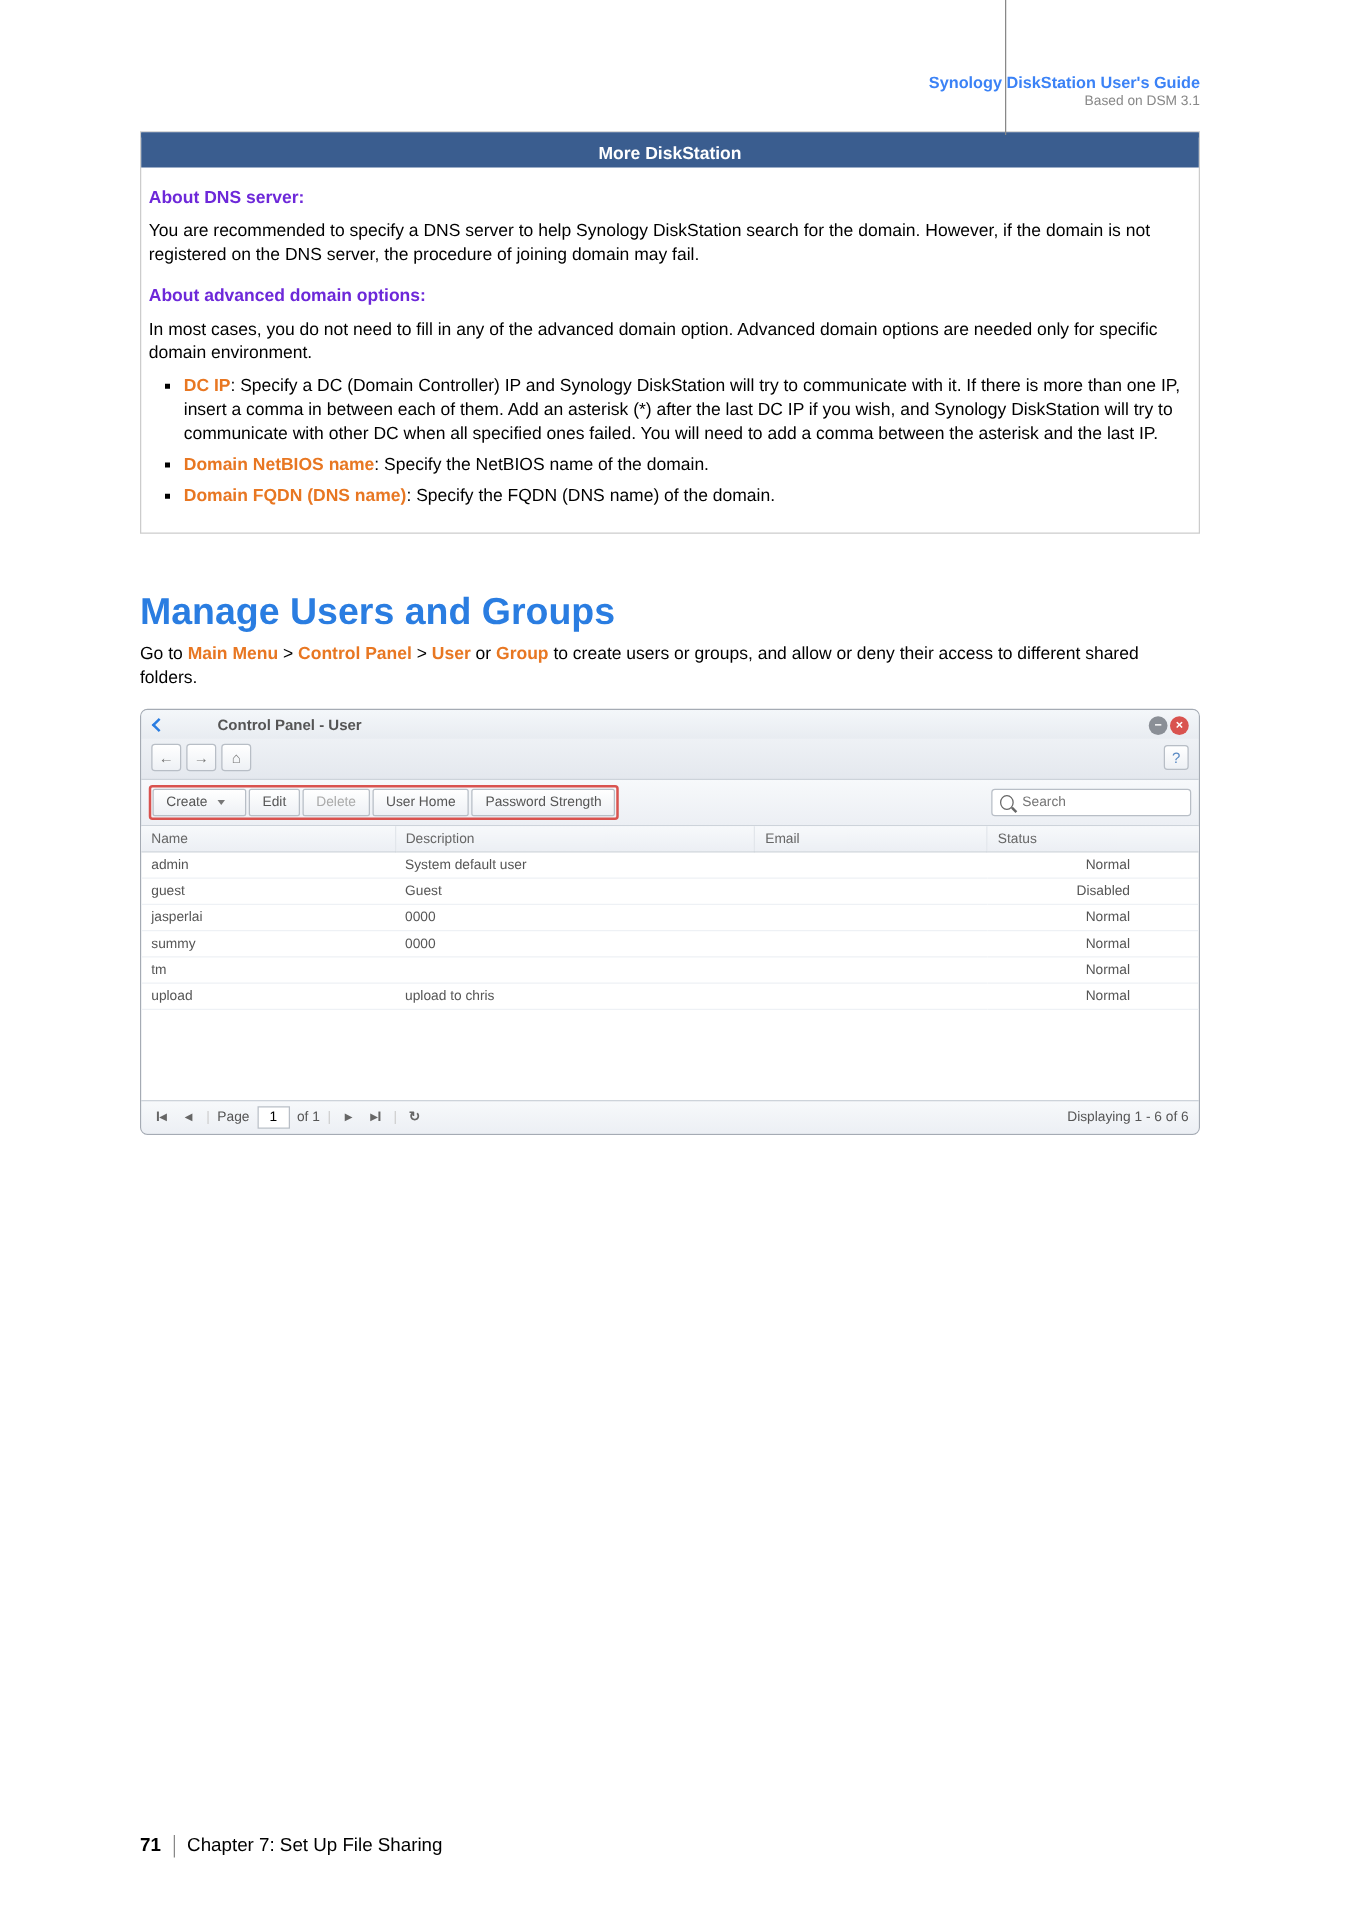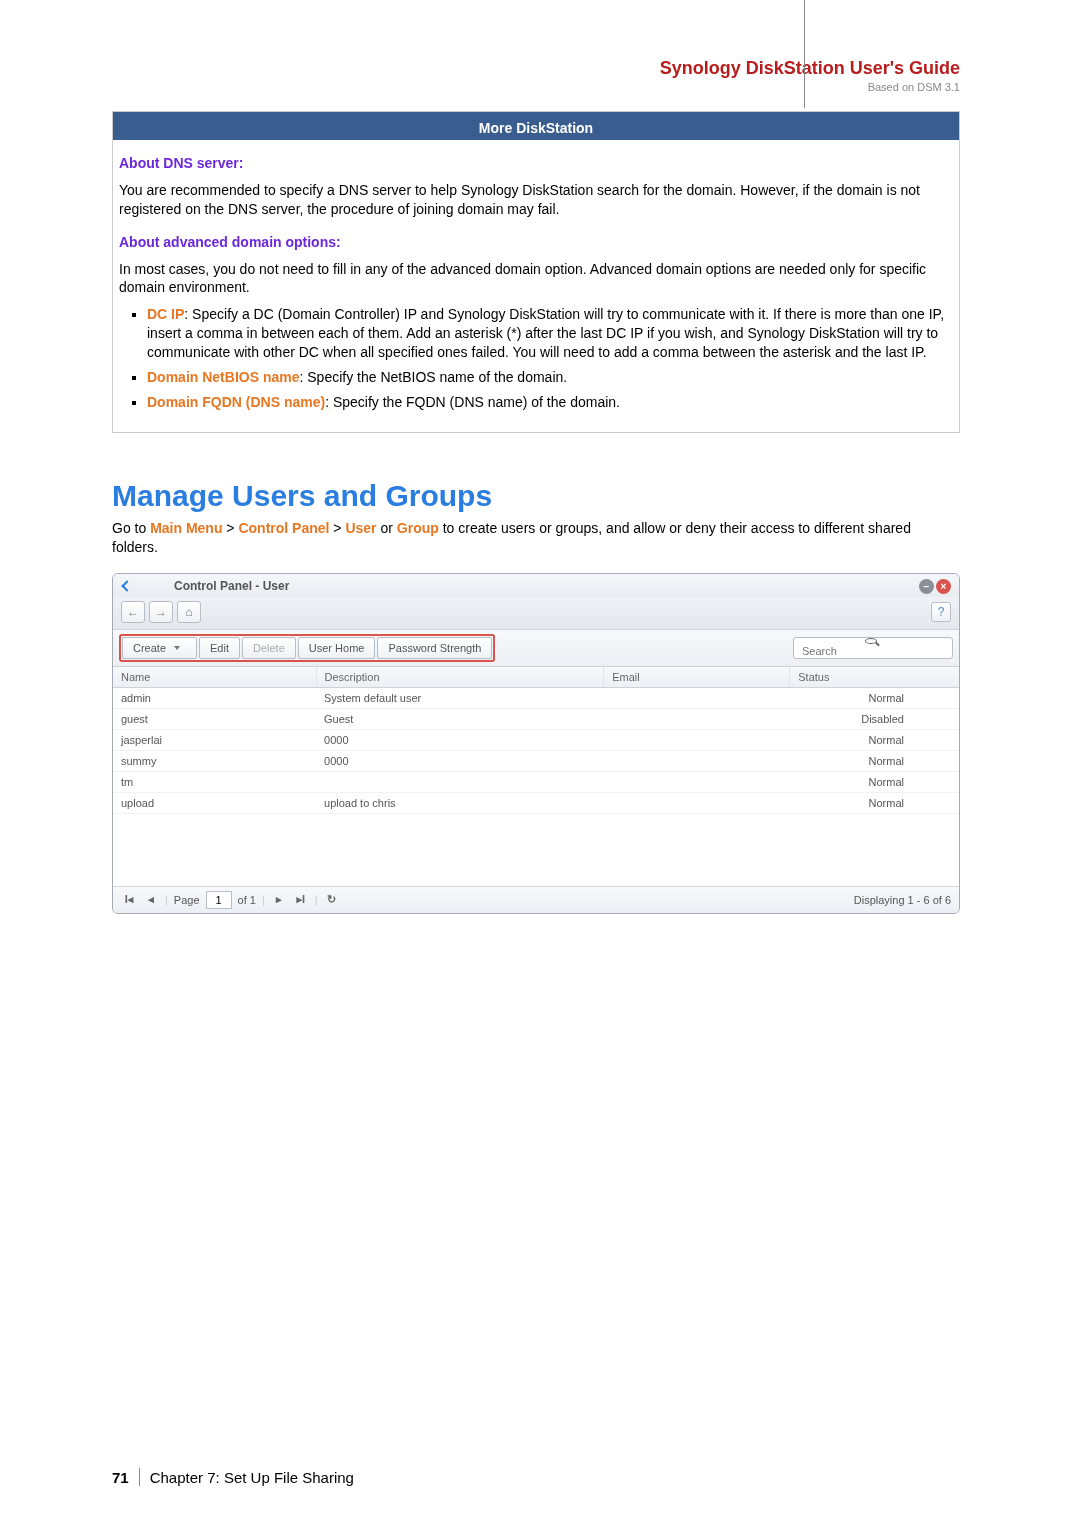--- a/index.html
+++ b/index.html
@@ -24,22 +24,22 @@
     height: 108px;
     background: #888;
   }
   .header-right {
     text-align: right;
     margin-bottom: 18px;
     margin-top: 8px;
   }
   .guide-title {
     font-weight: bold;
-    font-size: 18px;
-    color: #b91c1c;
+    font-size: 13px;
+    color: #3b82f6;
   }
   .guide-sub {
     font-size: 11px;
     color: #888;
     margin-top: 2px;
   }
   .info-box {
     border: 1px solid #ccc;
     margin-top: 0;
   }
@@ -188,21 +188,20 @@
     margin-left: auto;
     display: flex;
     align-items: center;
     border: 1px solid #b8bec6;
     border-radius: 3px;
     background: #fff;
     height: 22px;
     padding: 0 6px;
     width: 160px;
     color: #999;
-    flex-direction: column;
   }
   .search-wrap .mag {
     width: 12px; height: 12px;
     border: 1.5px solid #666;
     border-radius: 50%;
     position: relative;
     margin-right: 5px;
   }
   .search-wrap .mag::after {
     content: "";
@@ -267,21 +266,21 @@
     text-align: center;
     font-size: 11px;
   }
   .pg-sep { color: #ccc; }
   .pg-info { margin-left: auto; color: #555; }
   .footer {
     position: absolute;
     bottom: 40px;
     left: 112px;
     display: flex;
-    align-items: center;
+    align-items: flex-start;
     font-size: 15px;
   }
   .footer .pnum {
     font-weight: bold;
     margin-right: 10px;
   }
   .footer .vline {
     width: 1px; height: 18px; background: #888;
     margin-right: 10px;
   }

